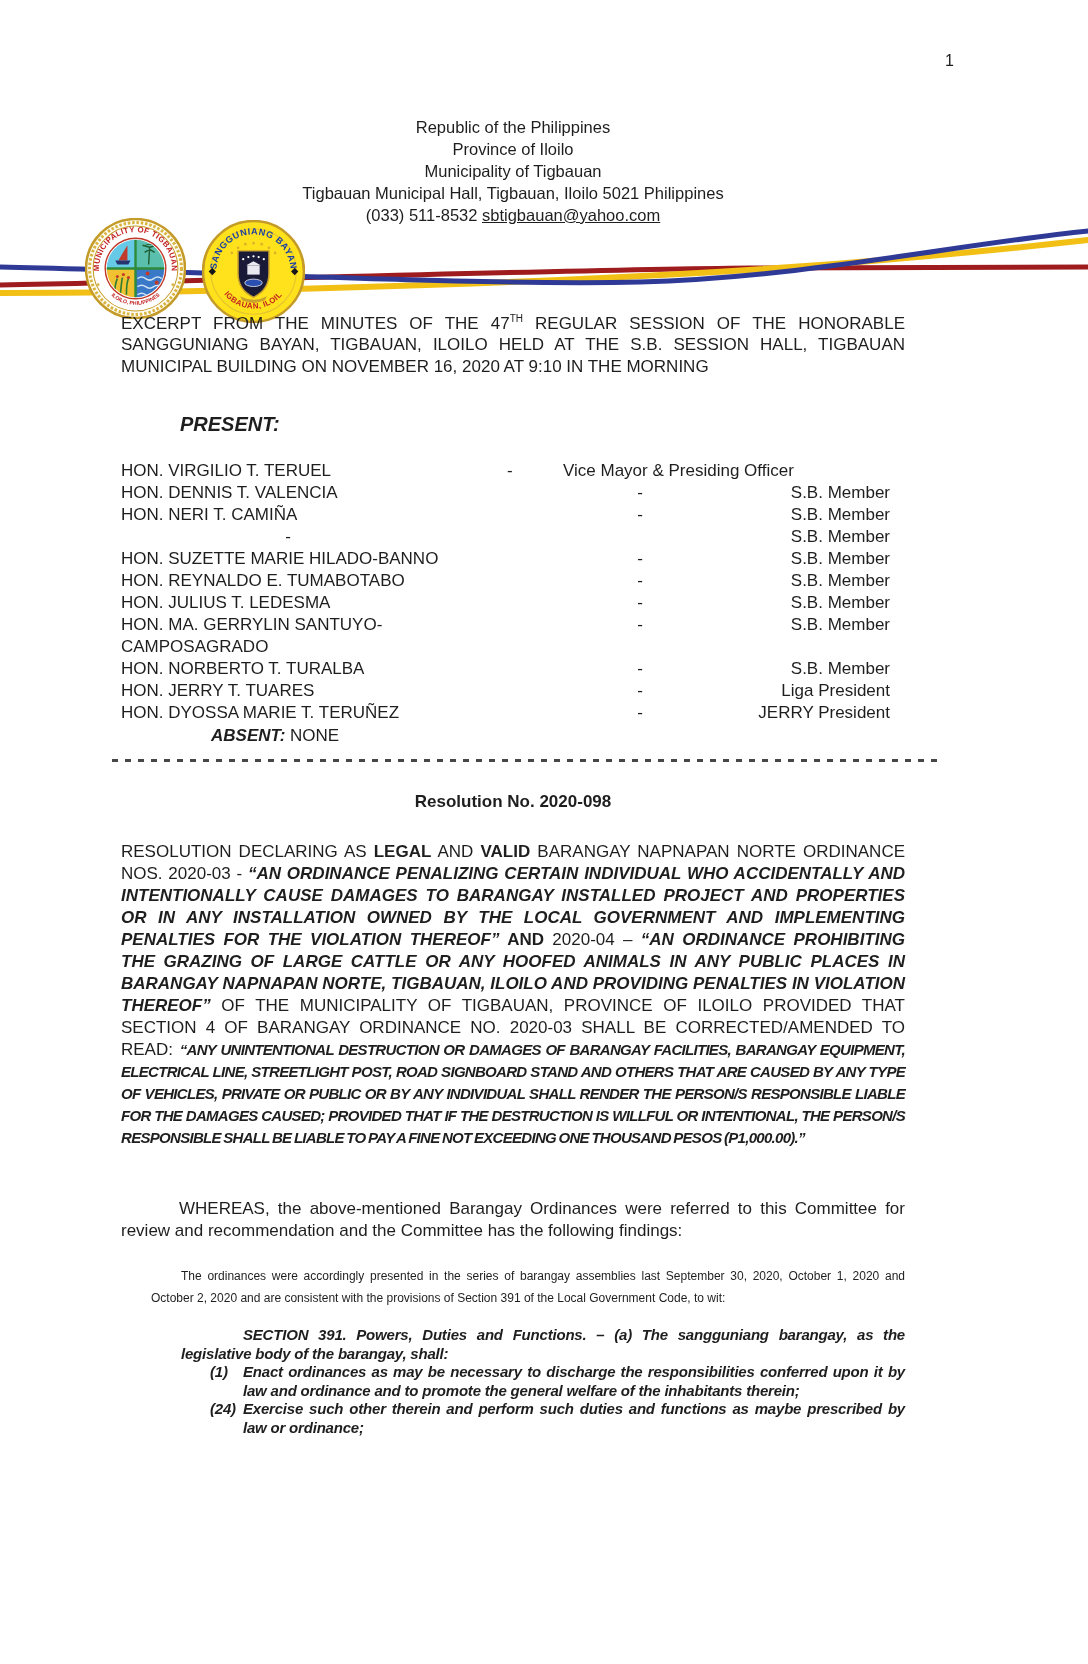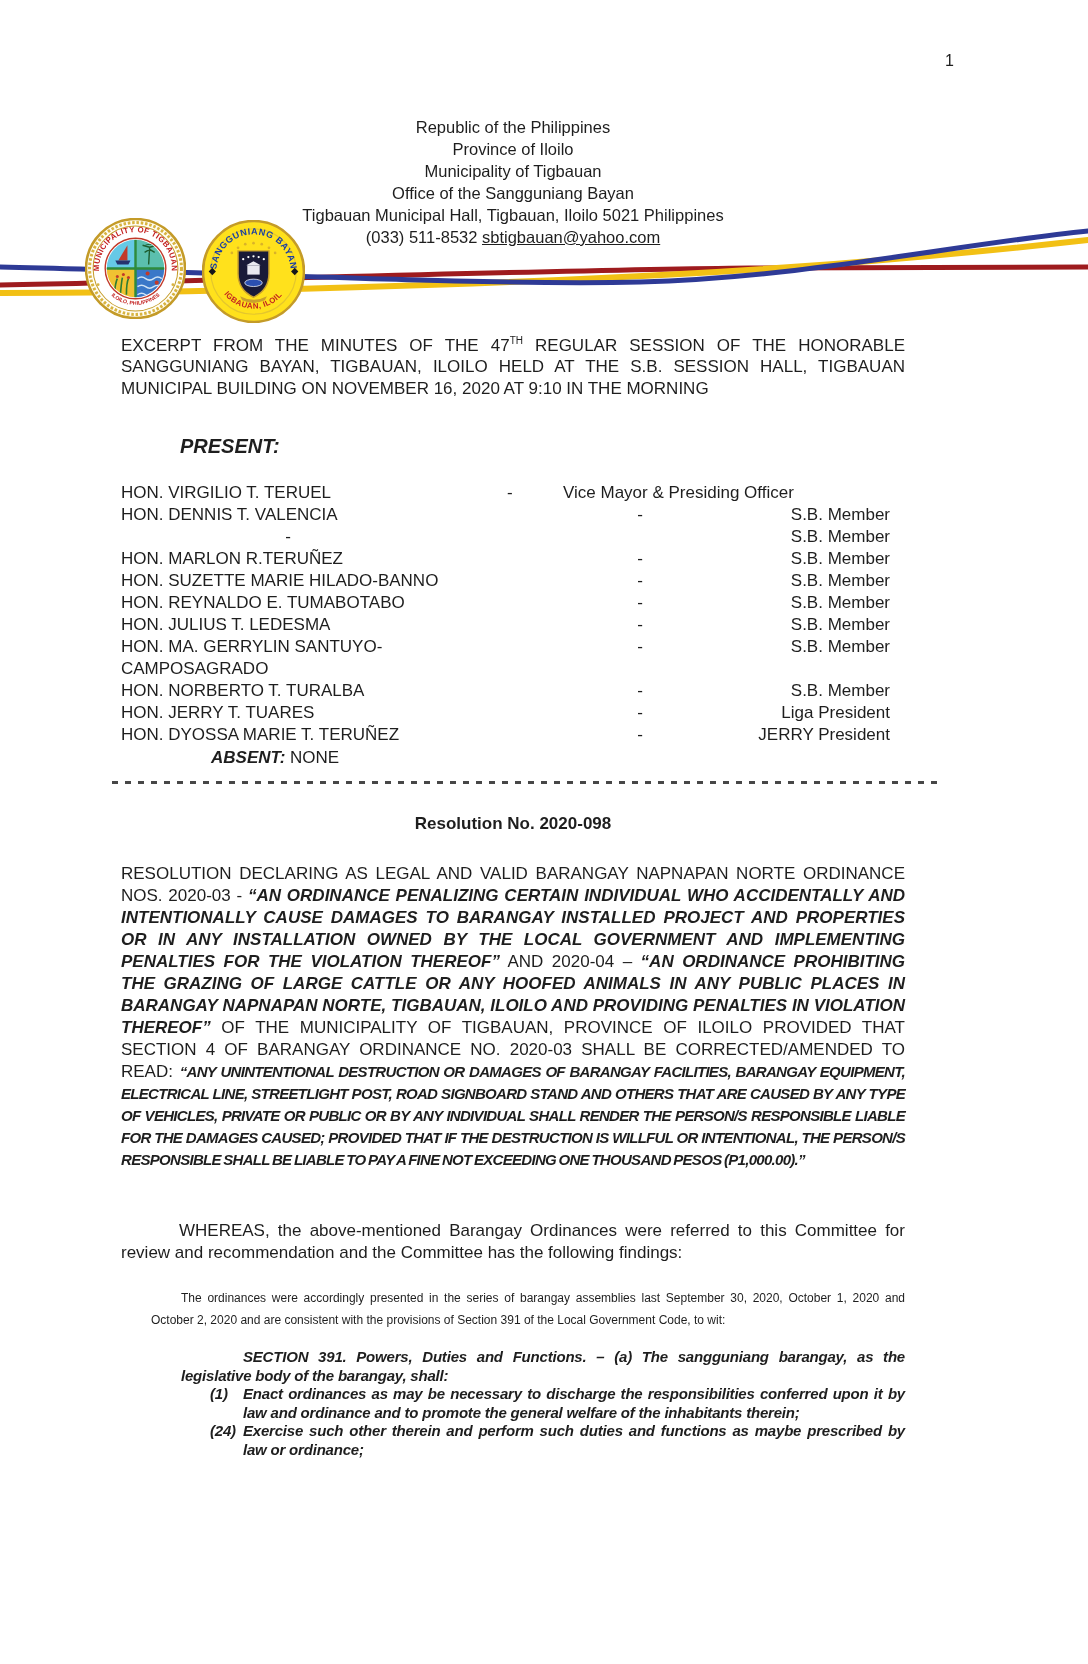--- a/index.html
+++ b/index.html
@@ -24,21 +24,21 @@
   .att-dash{width:170px;flex:none;text-align:right;padding-right:6px;}
   .att-row.first .att-dash{width:56px;text-align:left;padding:0 0 0 34px;}
   .att-role{flex:1;text-align:right;padding-right:15px;}
   .att-row.first .att-role{text-align:left;padding:0;}
   .absent{margin-left:90px;margin-top:1px;font-size:17px;line-height:21px;}
   .absent .lbl{font-weight:bold;font-style:italic;}
   .dashline{margin-top:13px;margin-left:-9px;width:832px;height:3px;
             background:repeating-linear-gradient(90deg,#474747 0 6px,transparent 6px 13px);}
   .res-no{margin-top:29px;text-align:center;font-weight:bold;font-size:17px;line-height:21px;}
   .res-body{margin-top:29px;font-size:17px;line-height:22px;text-align:justify;}
-  .b{font-weight:normal;}
+  .b{font-weight:bold;}
   .bi{font-weight:bold;font-style:italic;}
   .cq{font-weight:bold;font-style:italic;font-size:15px;letter-spacing:-0.7px;word-spacing:-1px;}
   .whereas{margin-top:49px;text-indent:58px;font-size:17px;line-height:21.5px;text-align:justify;}
   .findings{margin-top:25px;margin-left:30px;text-indent:30px;font-size:12px;line-height:21.5px;text-align:justify;}
   .s391{margin-top:17px;margin-left:60px;font-size:15px;line-height:18.5px;
         font-weight:bold;font-style:italic;letter-spacing:-0.2px;}
   .s391-head{text-indent:62px;text-align:justify;margin:0;}
   .s391-item{display:flex;margin-left:29px;}
   .s391-num{width:33px;flex:none;}
   .s391-txt{flex:1;text-align:justify;}
@@ -50,21 +50,20 @@
 <div class="page">
 
   <div class="pageno">1</div>
 
   <div class="content">
 
     <div class="header">
       <div>Republic of the Philippines</div>
       <div>Province of Iloilo</div>
       <div>Municipality of Tigbauan</div>
-      <div>Office of the Sangguniang Bayan</div>
       <div>Tigbauan Municipal Hall, Tigbauan, Iloilo 5021 Philippines</div>
       <div>
         <span>(033) 511-8532</span>
         <span class="email">sbtigbauan@yahoo.com</span>
       </div>
     </div>
 
     <p class="excerpt"><span>EXCERPT FROM THE MINUTES OF THE 47</span><sup>TH</sup><span> REGULAR SESSION OF THE HONORABLE SANGGUNIANG BAYAN, TIGBAUAN, ILOILO HELD AT THE S.B. SESSION HALL, TIGBAUAN MUNICIPAL BUILDING ON NOVEMBER 16, 2020 AT 9:10 IN THE MORNING</span></p>
 
     <p class="present-label">PRESENT:</p>
@@ -74,25 +73,25 @@
         <span class="att-name">HON. VIRGILIO T. TERUEL</span>
         <span class="att-dash">-</span>
         <span class="att-role">Vice Mayor &amp; Presiding Officer</span>
       </div>
       <div class="att-row">
         <span class="att-name">HON. DENNIS T. VALENCIA</span>
         <span class="att-dash">-</span>
         <span class="att-role">S.B. Member</span>
       </div>
       <div class="att-row">
-        <span class="att-dash">-</span>
-        <span class="att-role">S.B. Member</span>
-      </div>
-      <div class="att-row">
-        <span class="att-name">HON. MARLON R.TERUÑEZ</span>
+        <span class="att-name">HON. NERI T. CAMIÑA</span>
+        <span class="att-dash">-</span>
+        <span class="att-role">S.B. Member</span>
+      </div>
+      <div class="att-row">
         <span class="att-dash">-</span>
         <span class="att-role">S.B. Member</span>
       </div>
       <div class="att-row">
         <span class="att-name">HON. SUZETTE MARIE HILADO-BANNO</span>
         <span class="att-dash">-</span>
         <span class="att-role">S.B. Member</span>
       </div>
       <div class="att-row">
         <span class="att-name">HON. REYNALDO E. TUMABOTABO</span>

